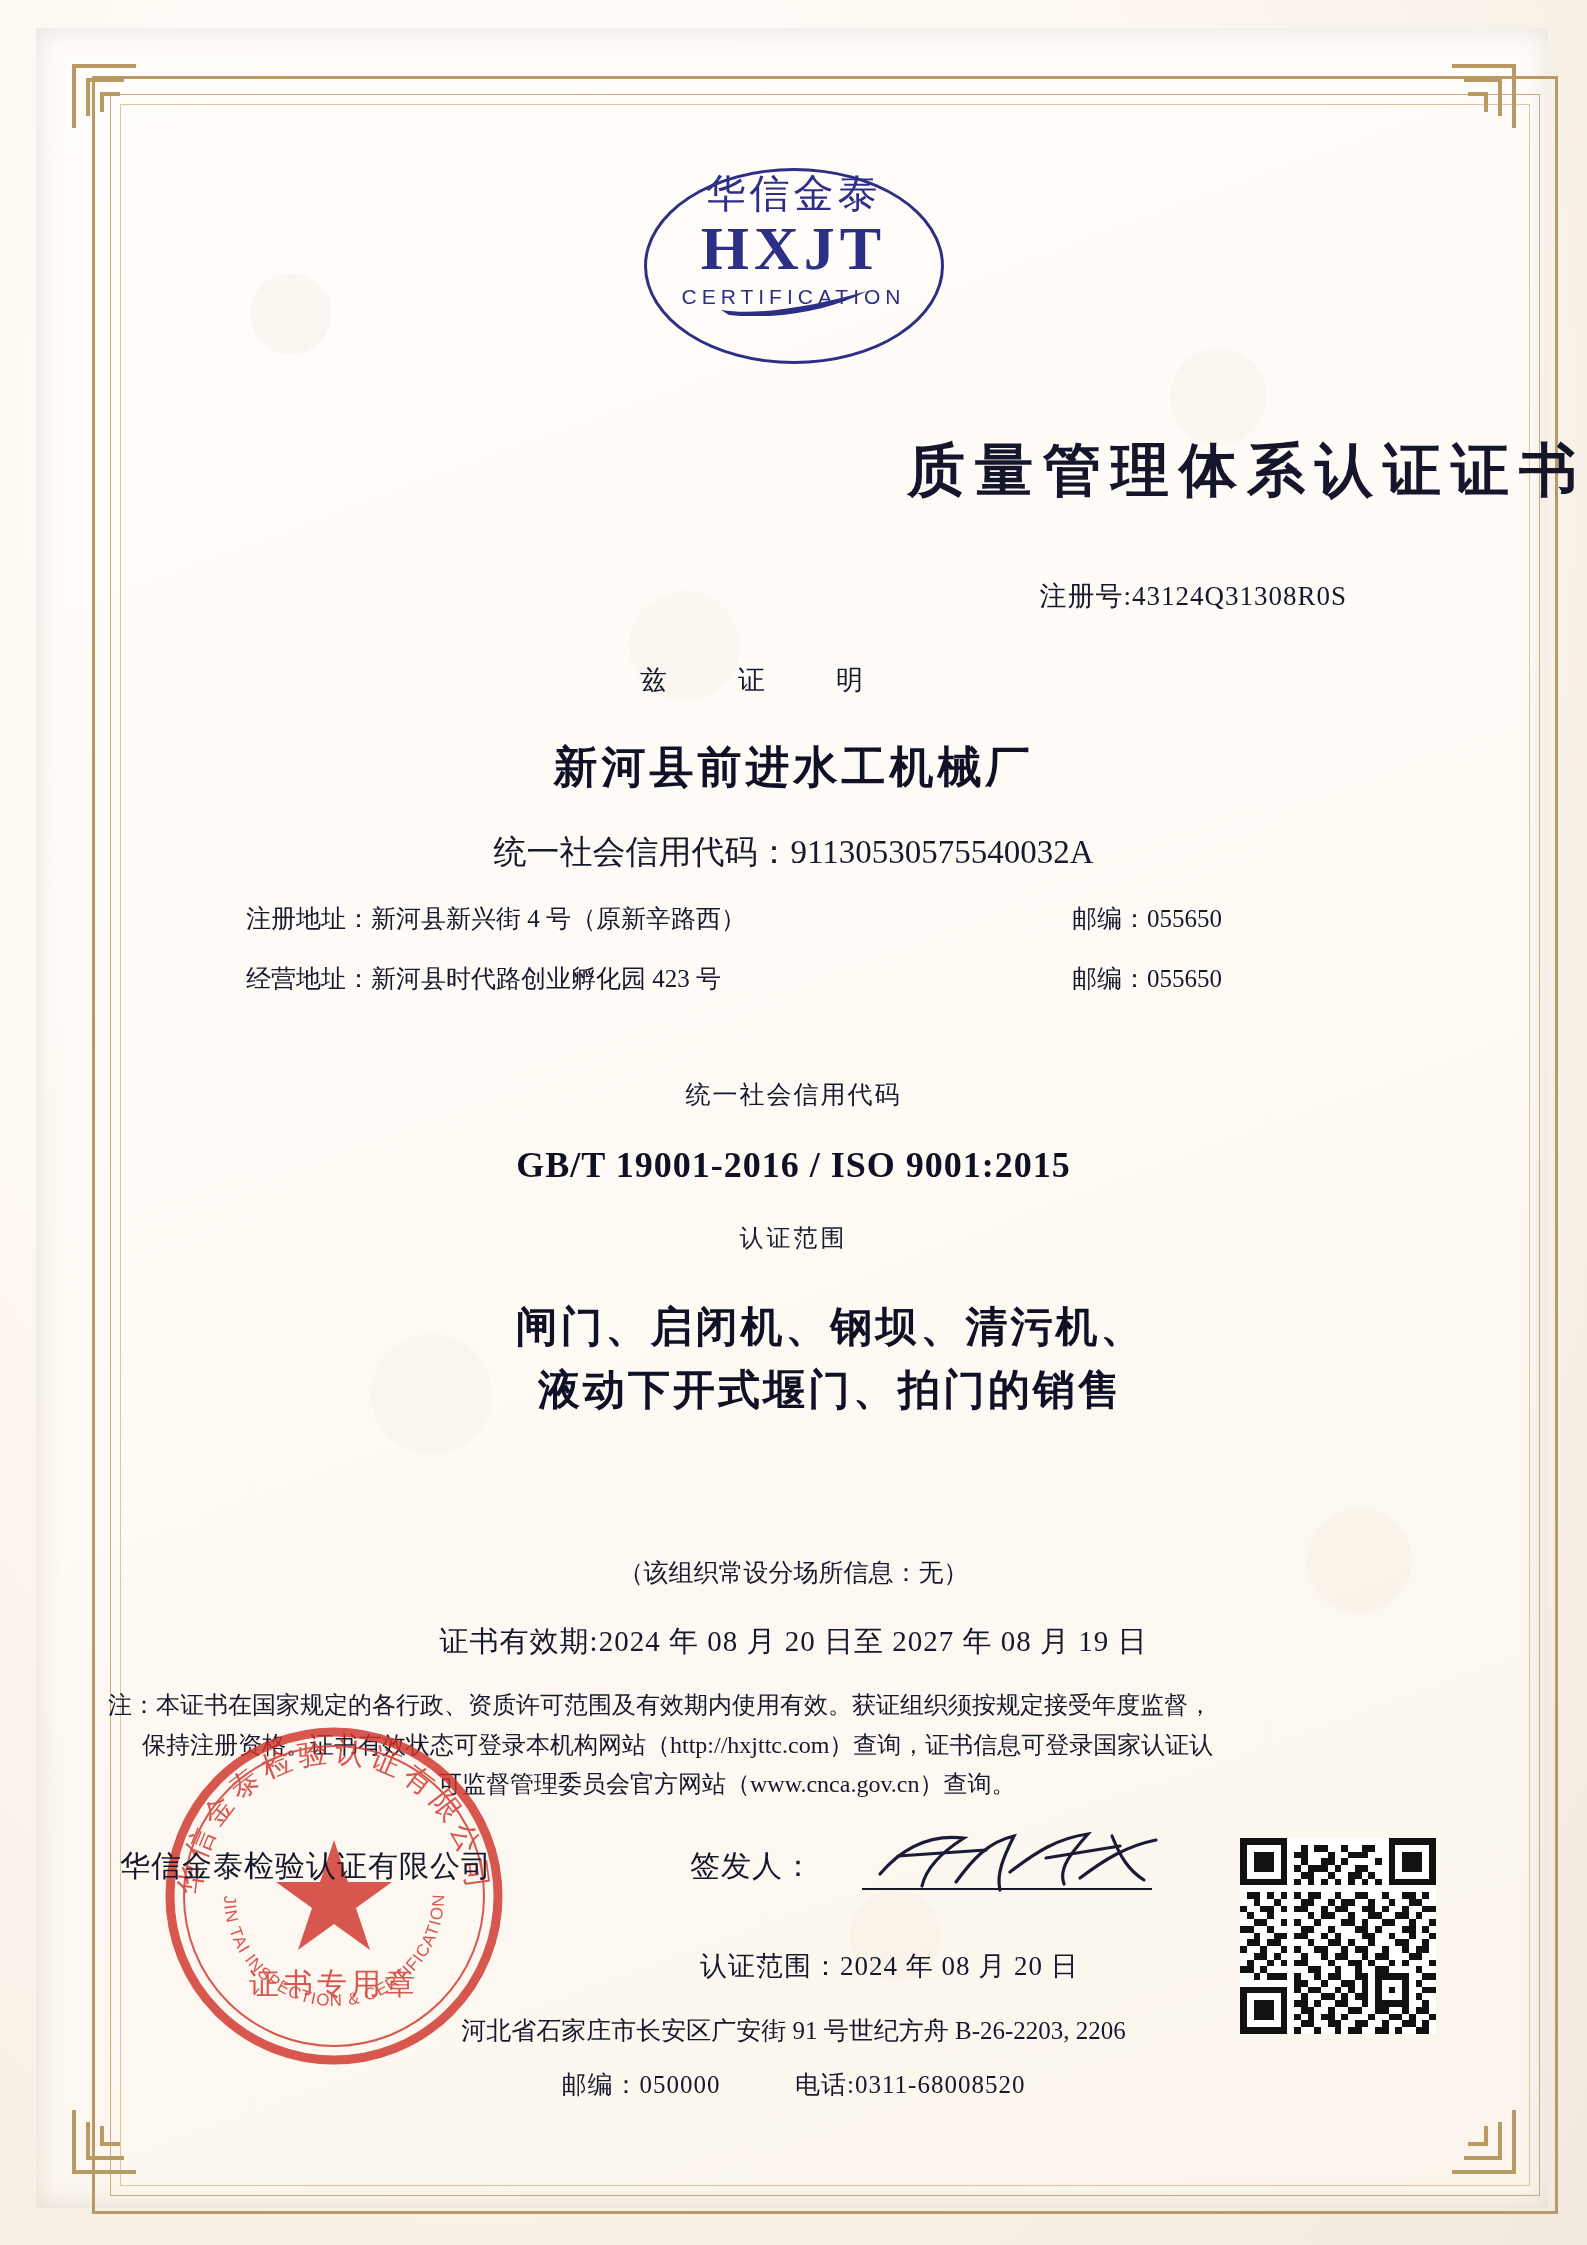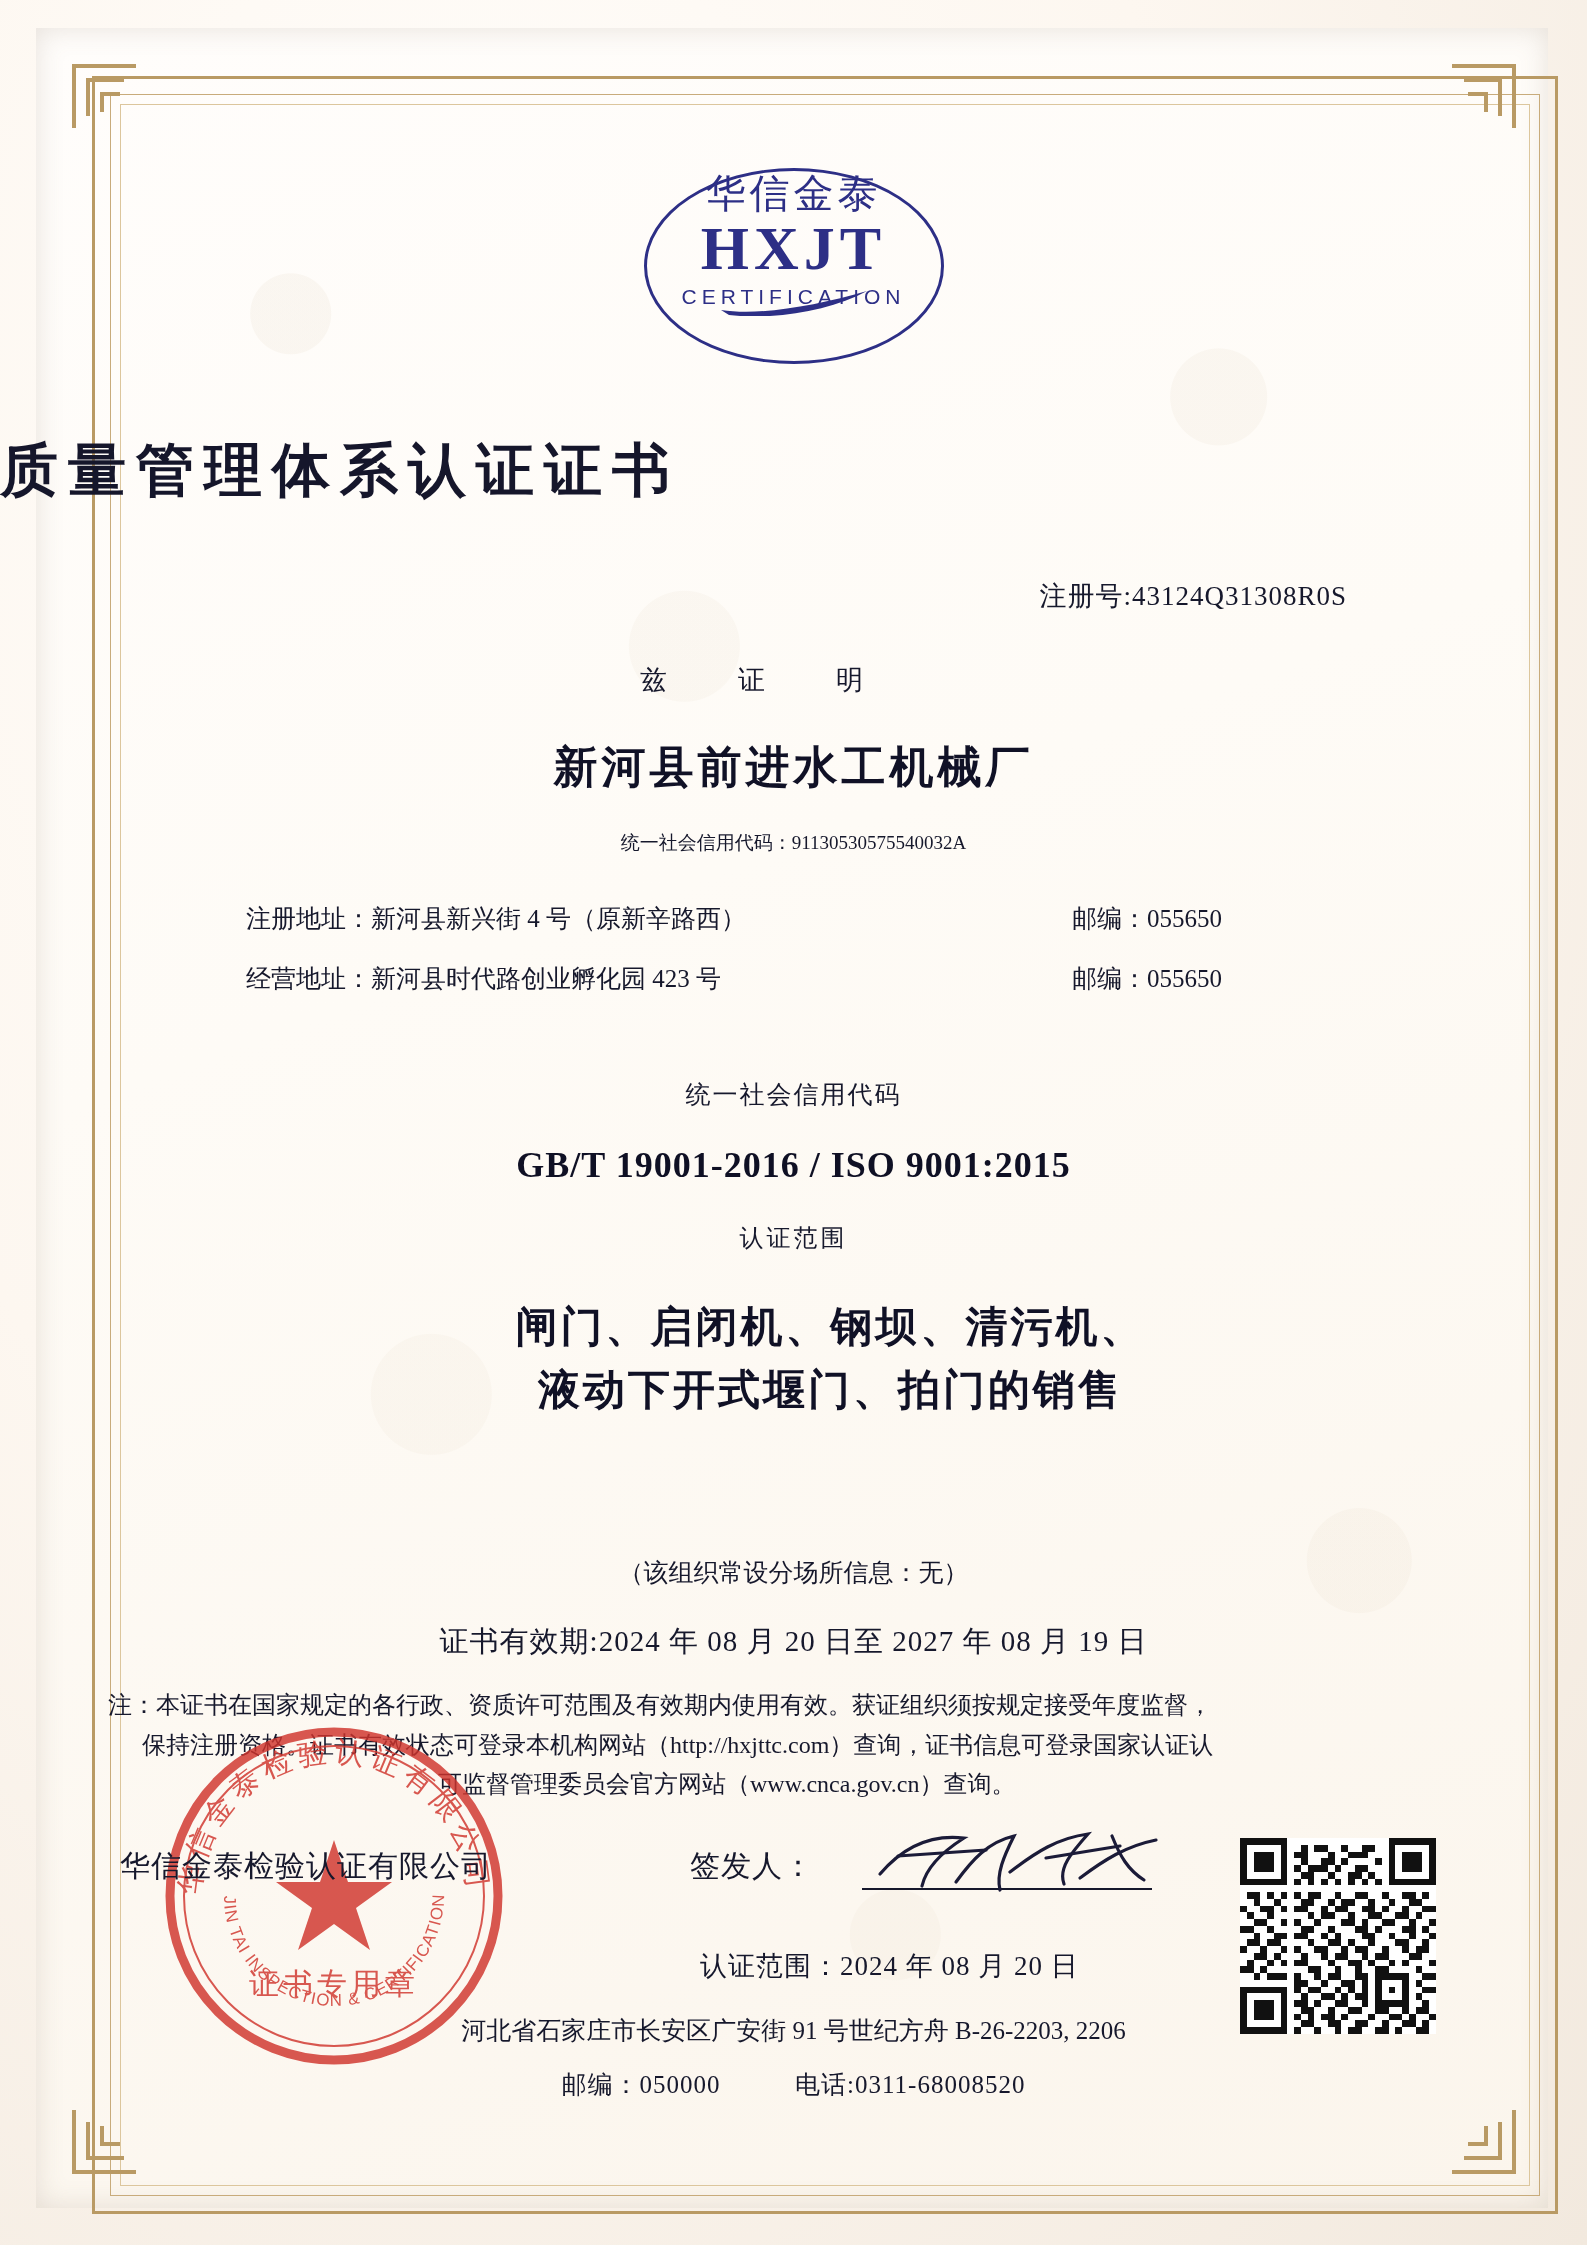--- a/index.html
+++ b/index.html
@@ -144,21 +144,21 @@
     top: 122px;
     width: 150px;
     height: 26px;
   }
 
   
   .cert-title {
     position: absolute;
     top: 432px;
     width: 100%;
-    text-align: left;
+    text-align: right;
     font-size: 58px;
     font-weight: bold;
     letter-spacing: 10px;
     color: #15162b;
     font-family: "Liberation Serif", "DejaVu Serif", serif;
   }
   .reg-no {
     position: absolute;
     top: 578px;
     right: 240px;
@@ -182,21 +182,21 @@
     font-size: 44px;
     font-weight: bold;
     letter-spacing: 4px;
     color: #101126;
   }
   .credit-code {
     position: absolute;
     top: 830px;
     width: 100%;
     text-align: center;
-    font-size: 19px;
+    font-size: 33px;
     color: #16182c;
   }
   .addr-row {
     position: absolute;
     width: 1100px;
     left: 246px;
     font-size: 25px;
     color: #16182c;
     display: flex;
     justify-content: flex-start;

